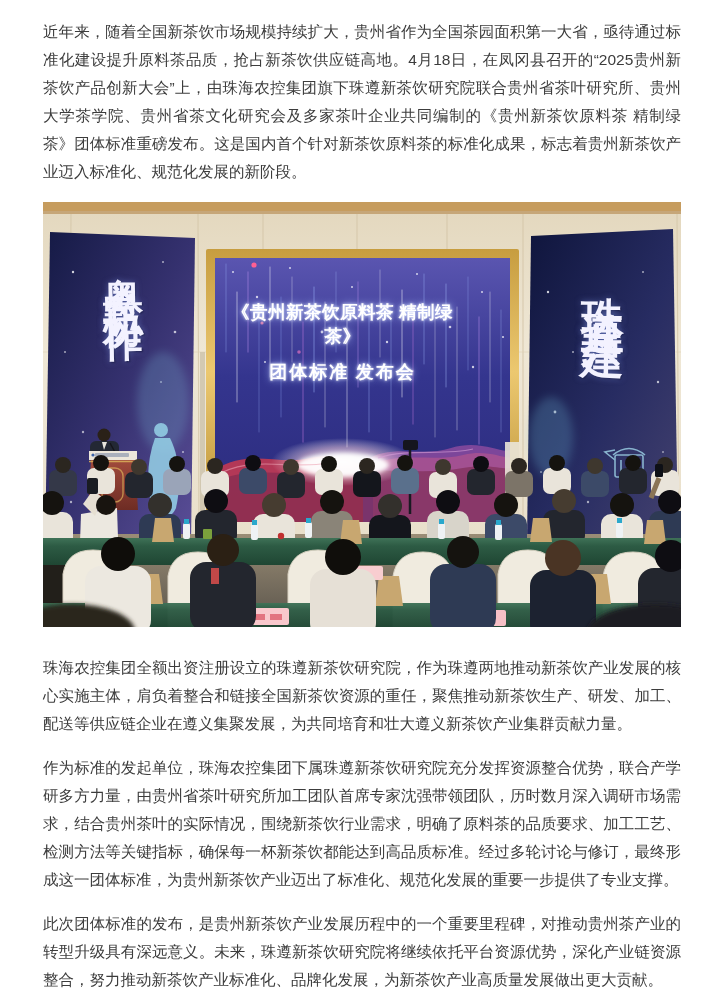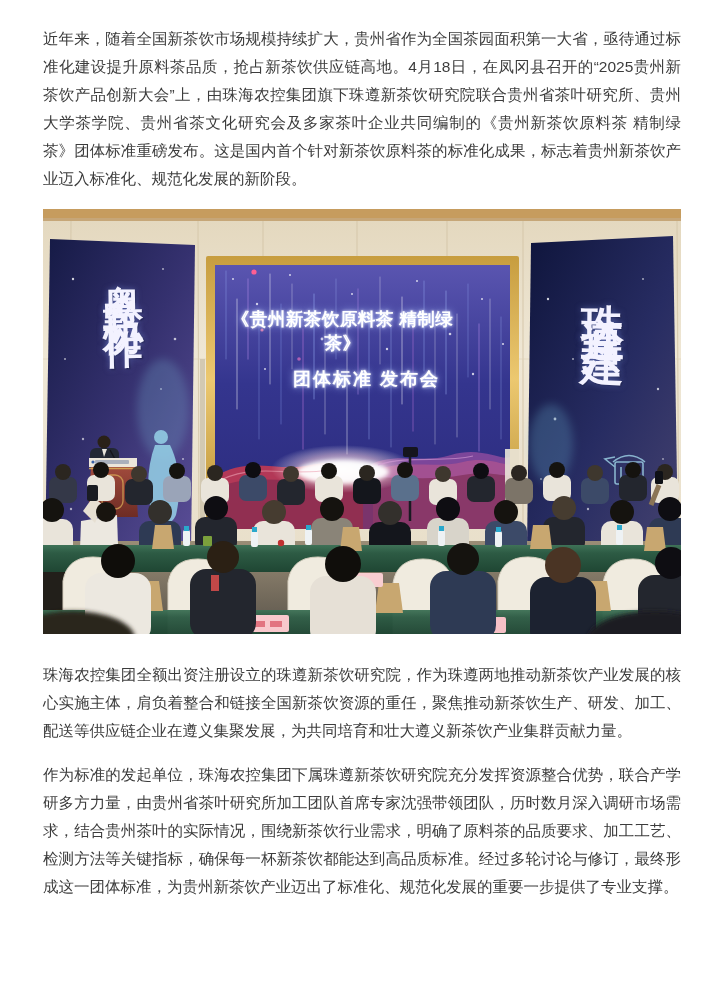--- a/index.html
+++ b/index.html
@@ -1,32 +1,32 @@
 <!DOCTYPE html>
 <html><head>
 <meta charset="utf-8">
 <style>
   html,body{margin:0;padding:0;background:#ffffff;}
   body{font-family:"Liberation Sans","DejaVu Sans",sans-serif;}
   .page{width:723px;box-sizing:border-box;padding:14px 42px 8px 43px;background:#fff;}
   .para{font-size:15.5px;line-height:28px;color:#3c3c3c;text-align:justify;margin:16px 0;
         font-family:"Liberation Sans","DejaVu Sans",sans-serif;}
-  .para:first-of-type{margin-top:11px;}
+  .para:first-of-type{margin-top:4px;}
   figure.photo{position:relative;width:638px;height:425px;margin:15px 0 27px 0;padding:0;
                overflow:hidden;background:#e9dfc9;}
   figure.photo svg{display:block;}
   .vtext{position:absolute;writing-mode:vertical-rl;text-orientation:upright;
          color:#f3f2ff;font-weight:700;
          text-shadow:0 0 6px rgba(130,150,230,.5),1px 1px 2px rgba(0,0,30,.6);}
   .vtext.left{left:57px;top:44px;font-size:40px;letter-spacing:15px;line-height:46px;transform:rotate(-.8deg);}
   .vtext.right{left:536px;top:60px;font-size:43px;letter-spacing:13px;line-height:50px;transform:rotate(.6deg);}
   .stext{position:absolute;left:172px;width:255px;text-align:center;color:#ffffff;font-weight:700;
-         text-shadow:0 0 9px rgba(170,190,255,.95),0 0 3px #ffffff;}
+         text-shadow:0 0 9px rgba(170,190,255,.95),0 0 3px #ffffff;font-family:Liberation Serif, serif;}
   .stext.title{top:98px;font-size:17.5px;letter-spacing:.5px;}
-  .stext.subtitle{top:158px;font-size:18px;letter-spacing:2px;margin-left:24px;}
+  .stext.subtitle{top:158px;font-size:18px;letter-spacing:2px;}
 </style>
 </head>
 <body>
 
 <div class="page">
 
   <p class="para">近年来，随着全国新茶饮市场规模持续扩大，贵州省作为全国茶园面积第一大省，亟待通过标准化建设提升原料茶品质，抢占新茶饮供应链高地。4月18日，在凤冈县召开的“2025贵州新茶饮产品创新大会”上，由珠海农控集团旗下珠遵新茶饮研究院联合贵州省茶叶研究所、贵州大学茶学院、贵州省茶文化研究会及多家茶叶企业共同编制的《贵州新茶饮原料茶 精制绿茶》团体标准重磅发布。这是国内首个针对新茶饮原料茶的标准化成果，标志着贵州新茶饮产业迈入标准化、规范化发展的新阶段。</p>
 
   <figure class="photo">
     <svg width="638" height="425" viewBox="0 0 638 425" xmlns="http://www.w3.org/2000/svg">
@@ -395,14 +395,15 @@
     </svg>
 
     <div class="vtext left">粤黔协作</div>
     <div class="vtext right">珠遵共建</div>
     <div class="stext title">《贵州新茶饮原料茶 精制绿茶》</div>
     <div class="stext subtitle">团体标准 发布会</div>
   </figure>
 
   <p class="para">珠海农控集团全额出资注册设立的珠遵新茶饮研究院，作为珠遵两地推动新茶饮产业发展的核心实施主体，肩负着整合和链接全国新茶饮资源的重任，聚焦推动新茶饮生产、研发、加工、配送等供应链企业在遵义集聚发展，为共同培育和壮大遵义新茶饮产业集群贡献力量。</p>
   <p class="para">作为标准的发起单位，珠海农控集团下属珠遵新茶饮研究院充分发挥资源整合优势，联合产学研多方力量，由贵州省茶叶研究所加工团队首席专家沈强带领团队，历时数月深入调研市场需求，结合贵州茶叶的实际情况，围绕新茶饮行业需求，明确了原料茶的品质要求、加工工艺、检测方法等关键指标，确保每一杯新茶饮都能达到高品质标准。经过多轮讨论与修订，最终形成这一团体标准，为贵州新茶饮产业迈出了标准化、规范化发展的重要一步提供了专业支撑。</p>
+  <p class="para">此次团体标准的发布，是贵州新茶饮产业发展历程中的一个重要里程碑，对推动贵州茶产业的转型升级具有深远意义。未来，珠遵新茶饮研究院将继续依托平台资源优势，深化产业链资源整合，努力推动新茶饮产业标准化、品牌化发展，为新茶饮产业高质量发展做出更大贡献。</p>
 
 </div>
 
 </body></html>

